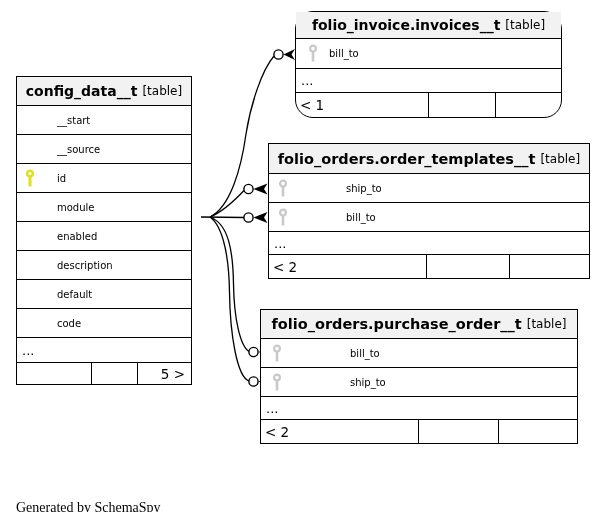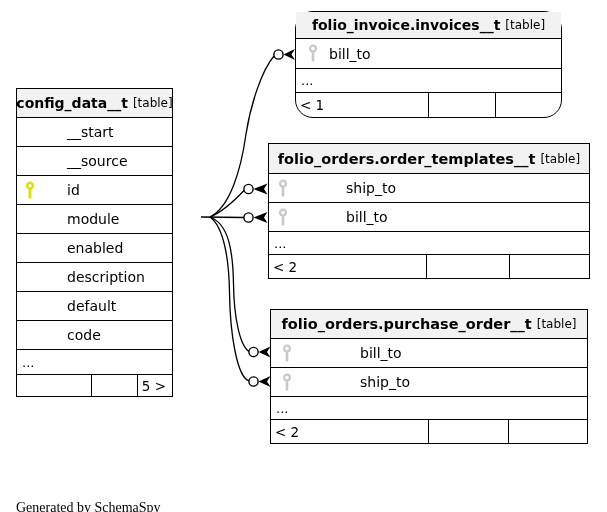--- a/index.html
+++ b/index.html
@@ -36,39 +36,39 @@
     border-bottom: 1px solid #000;
     background: #fff;
   }
   .key-slot {
     width: 14px;
     flex: none;
     display: flex;
     align-items: center;
     justify-content: center;
   }
-  .colname { font-size: 14px; white-space: nowrap; }
+  .colname { font-size: 10px; white-space: nowrap; }
   .dots {
     display: flex;
     align-items: center;
     padding-left: 5px;
     font-size: 13px;
     border-bottom: 1px solid #000;
   }
   .foot { display: flex; font-size: 13.5px; }
   .fc { display: flex; align-items: center; }
   .fc + .fc { border-left: 1px solid #000; }
   .fc-left  { justify-content: flex-start; padding-left: 4px; }
   .fc-right { justify-content: flex-end; padding-right: 6px; }
 
   
-  #t-config { left: 16px; top: 88px; width: 157px; }
+  #t-config { left: 16px; top: 76px; width: 176px; }
   #t-config .hdr { height: 29px; }
   #t-config .row { height: 29px; padding-left: 6px; }
-  #t-config .colname { margin-left: 30px; }
+  #t-config .colname { margin-left: 20px; }
   #t-config .dots { height: 25px; }
   #t-config .foot { height: 21px; }
   #t-config .fc1 { width: 74px; }
   #t-config .fc2 { width: 46px; }
   #t-config .fc3 { flex: 1; }
 
   
   #t-inv { left: 295px; top: 11px; width: 267px; border-radius: 18px; }
   #t-inv .hdr { height: 27px; }
   #t-inv .row { height: 30px; padding-left: 10px; }
@@ -84,21 +84,21 @@
   #t-ot .hdr { height: 30px; font-size: 14.5px; }
   #t-ot .row { height: 29px; padding-left: 7px; }
   #t-ot .colname { margin-left: 56px; }
   #t-ot .dots { height: 23px; }
   #t-ot .foot { height: 23px; }
   #t-ot .fc1 { width: 157px; }
   #t-ot .fc2 { width: 83px; }
   #t-ot .fc3 { flex: 1; }
 
   
-  #t-po { left: 270px; top: 309px; width: 318px; }
+  #t-po { left: 260px; top: 309px; width: 318px; }
   #t-po .hdr { height: 29px; font-size: 14.5px; }
   #t-po .row { height: 29px; padding-left: 9px; }
   #t-po .colname { margin-left: 66px; }
   #t-po .dots { height: 23px; }
   #t-po .foot { height: 23px; }
   #t-po .fc1 { width: 157px; }
   #t-po .fc2 { width: 80px; }
   #t-po .fc3 { flex: 1; }
 
   #edges {

